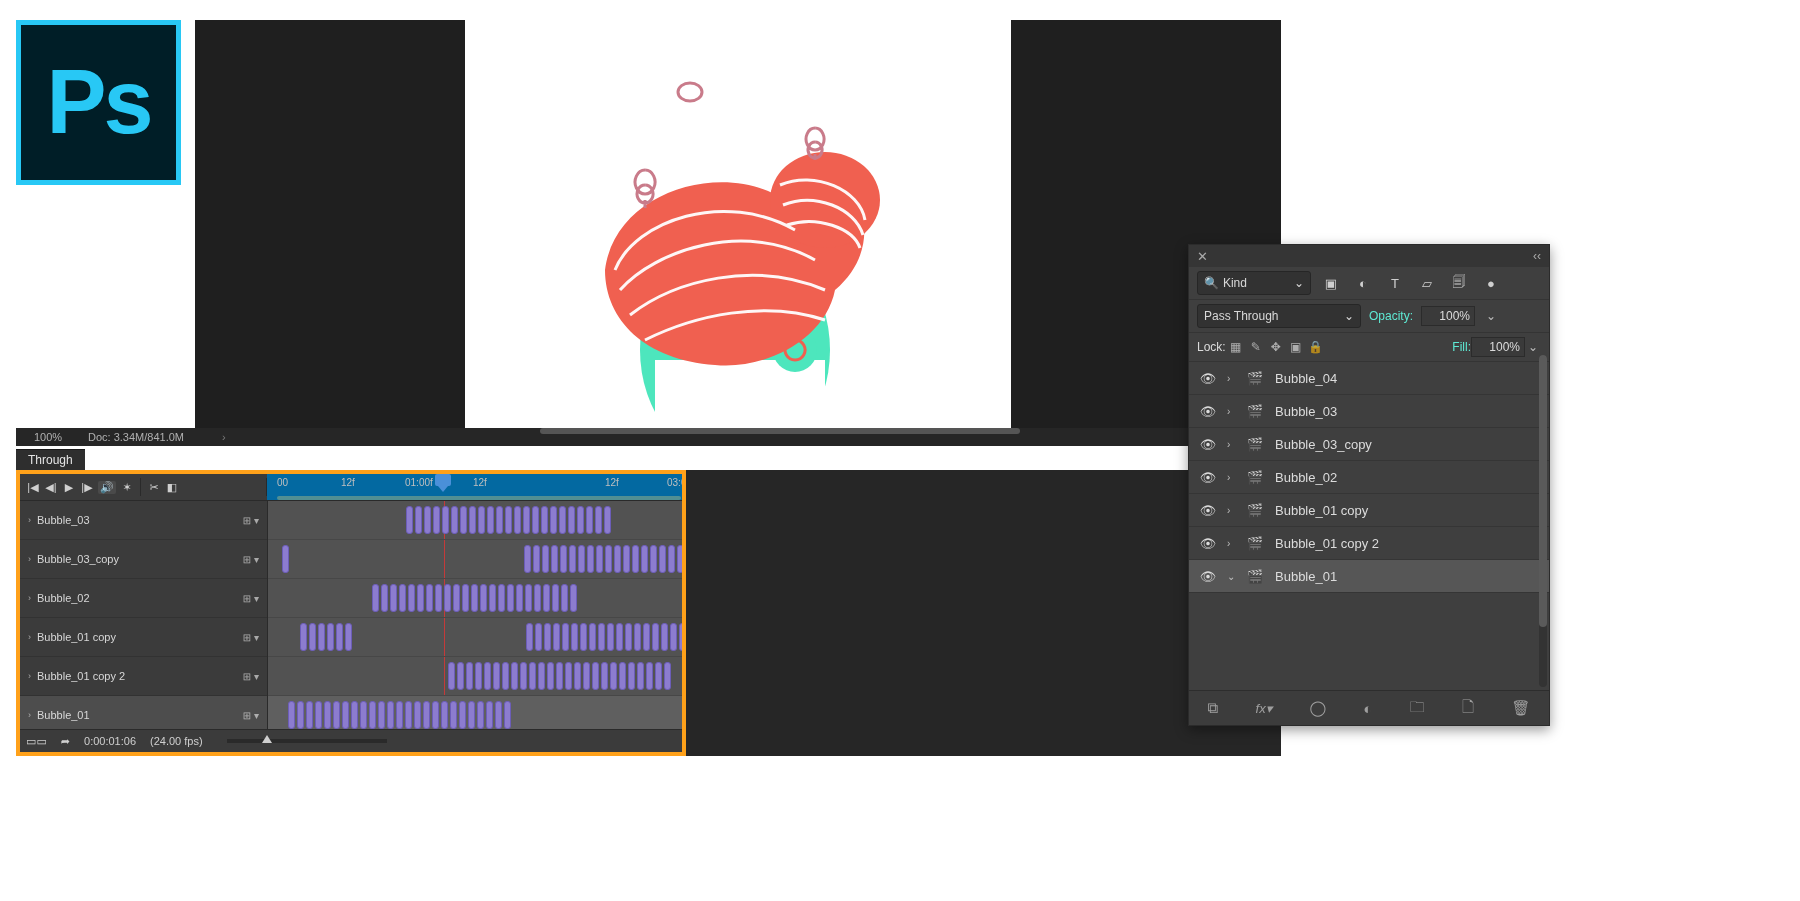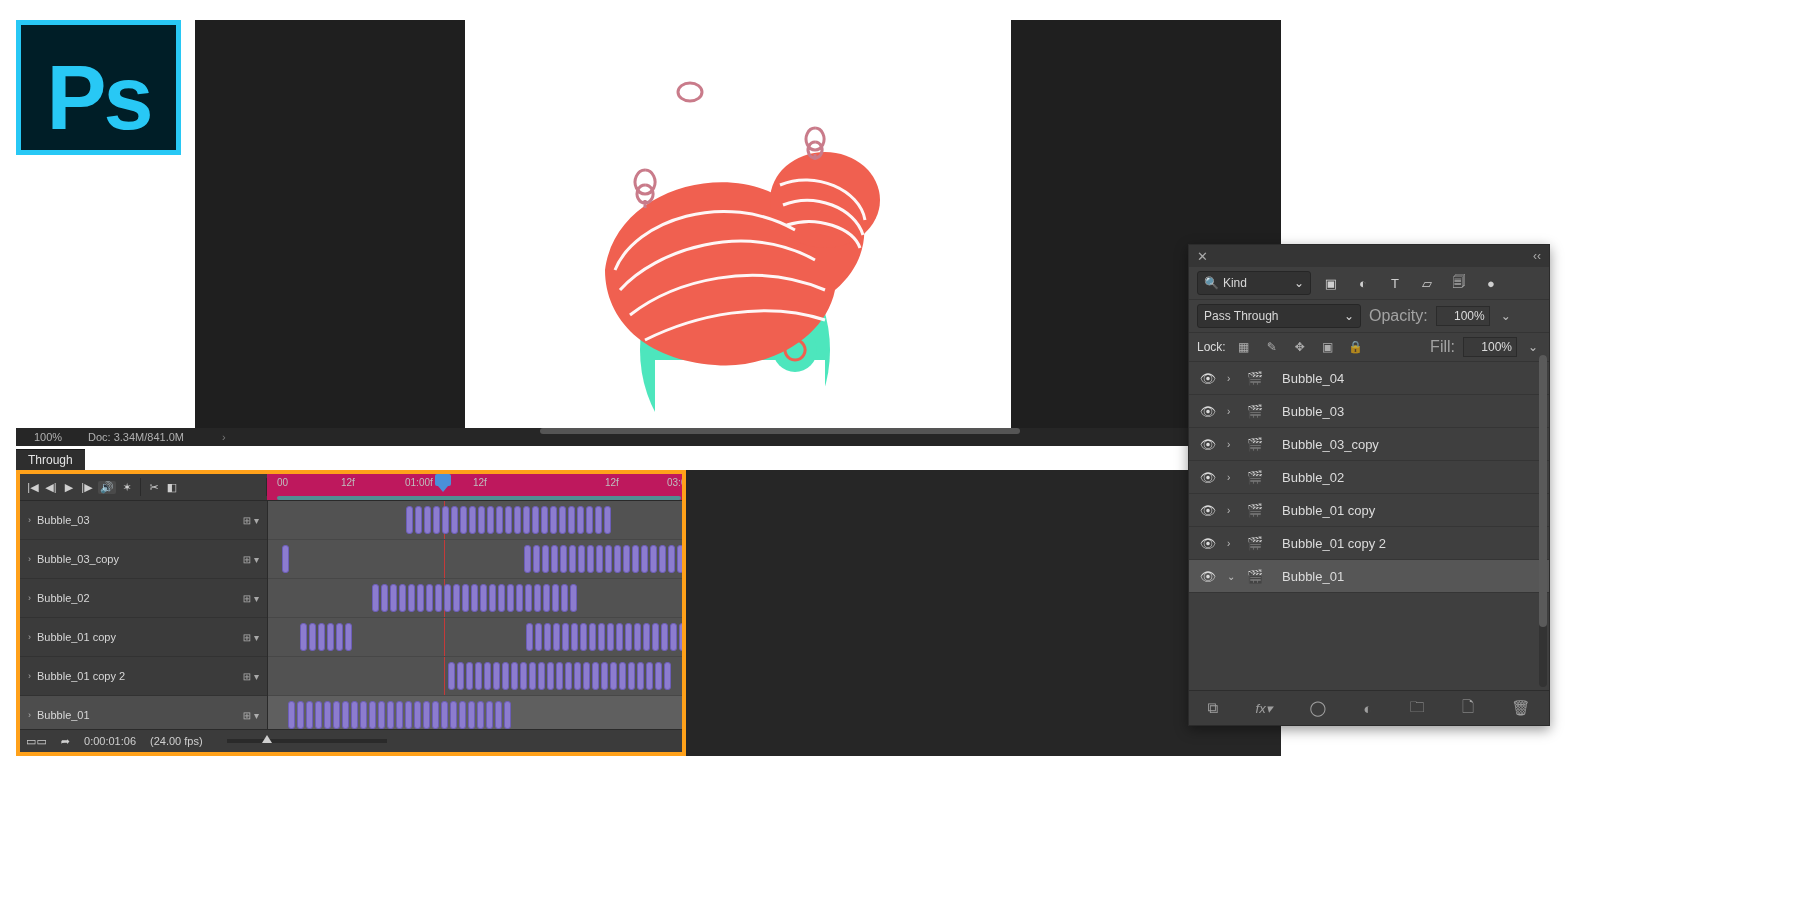--- a/index.html
+++ b/index.html
@@ -14,26 +14,26 @@
     overflow: hidden;
     position: relative;
   }
 
   
   .ps-logo {
     position: absolute;
     left: 16px;
     top: 20px;
     width: 165px;
-    height: 135px;
+    height: 165px;
     background: #001e27;
     border: 5px solid #28c8f5;
     box-sizing: border-box;
     display: flex;
-    align-items: flex-end;
+    align-items: center;
     justify-content: center;
     color: #28c8f5;
     font-weight: 700;
     font-size: 90px;
     letter-spacing: -3px;
   }
 
   
   .canvas-area {
     position: absolute;
@@ -121,21 +121,21 @@
   .tl-row {
     height:38px; display:flex; align-items:center; padding:0 8px;
     border-bottom:1px solid #323232; font-size:11px; color:#d8d8d8; position:relative;
   }
   .tl-row.sel { background:#4d4d4d; }
   .tl-row .chevr { margin-right:6px; opacity:.7; font-size:9px; }
   .tl-row .fopt { position:absolute; right:8px; font-size:10px; opacity:.7; }
 
   .tl-tracks { flex:1; position:relative; background:#525252; }
   .ruler {
-    height:26px; background:#be185d; border-bottom:1px solid #2a2a2a;
+    height:26px; background:#0369a1; border-bottom:1px solid #2a2a2a;
     position:relative; font-size:10px; color:#bfbfbf;
   }
   .ruler .tick { position:absolute; top:3px; }
   .workarea { position:absolute; left:10px; top:22px; width:404px; height:4px; background:#518f93; border-radius:2px; }
   .playhead {
     position:absolute; top:0; width:0; height:100%;
     border-left:1px solid #c43a3a;
     left:176px;
   }
   .playhead-cap {
@@ -181,37 +181,37 @@
   .lp-tab .menu { font-size:14px; opacity:.7; }
 
   .lp-row { display:flex; align-items:center; padding:4px 8px; gap:8px; border-bottom:1px solid #343434;}
   .lp-filter select, .lp-select {
     background:#323232; color:#d8d8d8; border:1px solid #262626; font-size:12px;
     height:22px; border-radius:3px; padding:0 6px;
   }
   .lp-select.kind{ width:100px;}
   .lp-select.blend{ width:150px;}
   .lp-mini-ic { width:24px; height:20px; display:flex; align-items:center; justify-content:center; font-size:13px; color:#cfcfcf;}
-  .lp-label { font-size:16px; color:#a3a3a3;}
+  .lp-label { font-size:12px; color:#5eead4;}
   .lp-pct { width:44px; text-align:right; background:#3a3a3a; border:1px solid #2b2b2b; padding:2px 4px; font-size:12px;}
   .lp-chev{width:16px;text-align:center;opacity:.8;}
 
-  .lp-lock-row { display:flex; align-items:center; padding:4px 8px; gap:8px; border-bottom:1px solid #343434; font-size:12px;}
+  .lp-lock-row { display:flex; align-items:center; padding:4px 8px; border-bottom:1px solid #343434; font-size:12px;}
   .lp-lock-row .ico{ width:20px; text-align:center; opacity:.7;}
 
   .lp-layers { flex:1; overflow:auto; }
   .layer {
     height:32px; display:flex; align-items:center; gap:10px; padding:0 10px;
     border-bottom:1px solid #353535; font-size:13px;
   }
   .layer.sel { background:#565656; }
   .layer .eye { width:18px; text-align:center; font-size:13px;}
   .layer .exp { width:10px; font-size:10px; opacity:.8;}
   .layer .cine { width:18px; font-size:13px; opacity:.9;}
-  .layer .name { flex:1;margin-left:7px; }
+  .layer .name { flex:1; }
 
   .lp-bottom {
     height:34px; display:flex; align-items:center; justify-content:space-around;
     border-top:1px solid #2d2d2d; background:#3c3c3c; font-size:15px; color:#b8b8b8;
   }
   .lp-bottom span{opacity:.8}
 
   .layers-scroll { position:absolute; right:2px; top:110px; bottom:38px; width:8px; background:#333; border-radius:4px;}
   .layers-scroll .thumb{ position:absolute; left:0; top:0; width:8px; height:82%; background:#5a5a5a; border-radius:4px;}
 </style>

